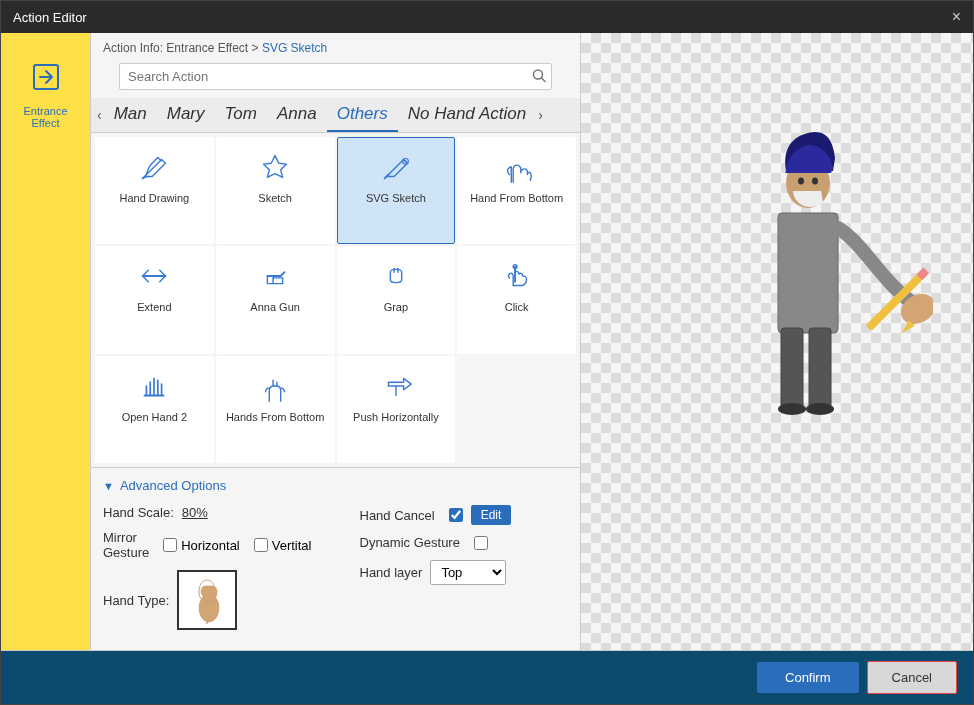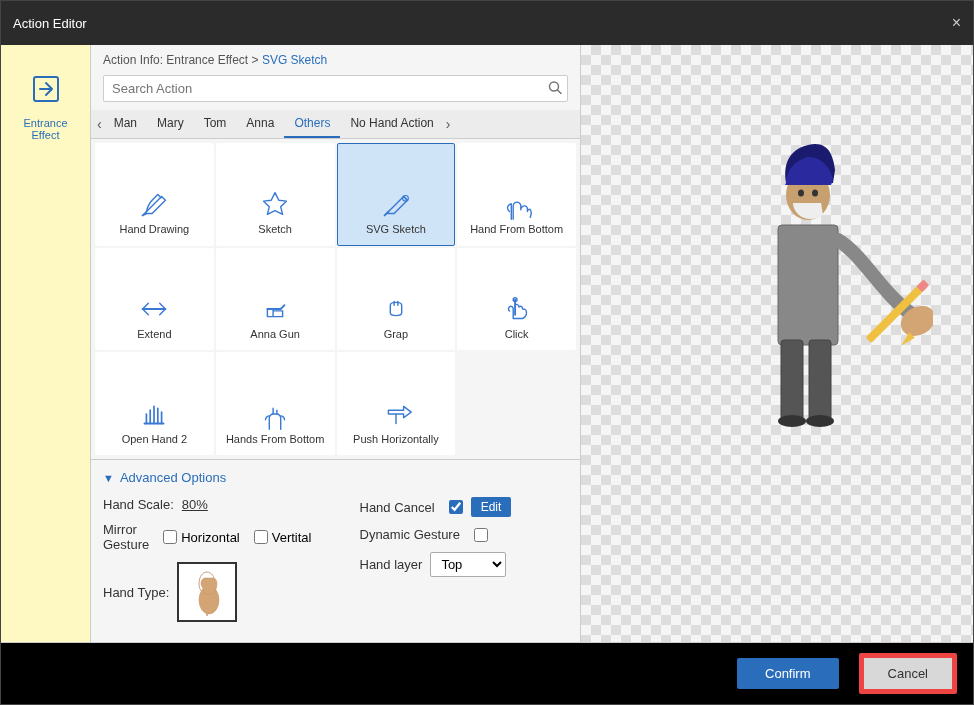--- a/index.html
+++ b/index.html
@@ -14,21 +14,21 @@
       border: 1px solid #444;
     }
 
     .title-bar {
       background: #2b2b2b;
       color: #fff;
       padding: 6px 12px;
       display: flex;
       justify-content: space-between;
       align-items: center;
-      height: 44px;
+      height: 32px;
       flex-shrink: 0;
     }
 
     .title-bar-title { font-size: 13px; font-weight: normal; }
 
     .title-bar-close {
       cursor: pointer;
       font-size: 16px;
       color: #ccc;
       background: none;
@@ -38,21 +38,21 @@
 
     .main-content {
       display: flex;
       flex: 1;
       overflow: hidden;
     }
 
     
     .sidebar {
       width: 90px;
-      background: #fef9c3;
+      background: #fde047;
       display: flex;
       flex-direction: column;
       align-items: center;
       padding-top: 20px;
       border-right: 1px solid #ccc;
       flex-shrink: 0;
     }
 
     .sidebar-item {
       display: flex;
@@ -88,21 +88,21 @@
 
     .breadcrumb {
       padding: 8px 12px 4px;
       font-size: 12px;
       color: #555;
     }
 
     .breadcrumb span.link { color: #2a6ebb; cursor: pointer; }
 
     .search-bar {
-      margin: 4px 12px 8px;
+      margin: 4px 28px 8px;
       position: relative;
     }
 
     .search-input {
       width: 100%;
       padding: 5px 28px 5px 8px;
       border: 1px solid #ccc;
       border-radius: 2px;
       font-size: 13px;
       background: #fff;
@@ -135,24 +135,25 @@
       cursor: pointer;
       font-size: 14px;
       color: #555;
       padding: 4px 2px;
       flex-shrink: 0;
     }
 
     .tab-item {
       padding: 6px 10px;
       cursor: pointer;
-      font-size: 12px;
+      font-size: 17px;
       color: #333;
       white-space: nowrap;
       border-bottom: 2px solid transparent;
+      font-style: italic;
     }
 
     .tab-item.active {
       color: #2a6ebb;
       border-bottom: 2px solid #2a6ebb;
       font-weight: 500;
     }
 
     .actions-grid {
       display: grid;
@@ -160,28 +161,28 @@
       gap: 2px;
       padding: 4px;
       overflow-y: auto;
       flex: 1;
     }
 
     .action-cell {
       display: flex;
       flex-direction: column;
       align-items: center;
-      justify-content: flex-end;
+      justify-content: flex-start;
       padding: 10px 4px 8px;
       cursor: pointer;
       border: 1px solid transparent;
       border-radius: 2px;
       background: #fff;
       min-height: 90px;
-      gap: 0;
+      gap: 6px;
     }
     .action-cell.selected { border-color: #2a6ebb; background: #d0e4f7; }
 
     .action-label {
       font-size: 11px;
       color: #333;
       text-align: center;
       line-height: 1.2;
     }
 
@@ -256,40 +257,40 @@
       right: 40px;
       top: 50px;
     }
 
     
     .bottom-bar {
       display: flex;
       justify-content: flex-end;
       align-items: center;
       padding: 10px 16px;
-      background: #000000;
+      background: #0c4a6e;
       border-top: 1px solid #ccc;
-      gap: 20px;
+      gap: 8px;
       flex-shrink: 0;
     }
 
     .btn-confirm {
       background: #2a6ebb;
       color: #fff;
       border: none;
       padding: 8px 28px;
       font-size: 13px;
       cursor: pointer;
       border-radius: 2px;
     }
 
     .btn-cancel {
       background: #d8d8d8;
       color: #333;
-      border: 5px solid #ef4444;
+      border: 1px solid #ef4444;
       padding: 8px 24px;
       font-size: 13px;
       cursor: pointer;
       border-radius: 2px;
     }
 
     
     .hand-shadow-row {
       display: flex;
       align-items: center;

